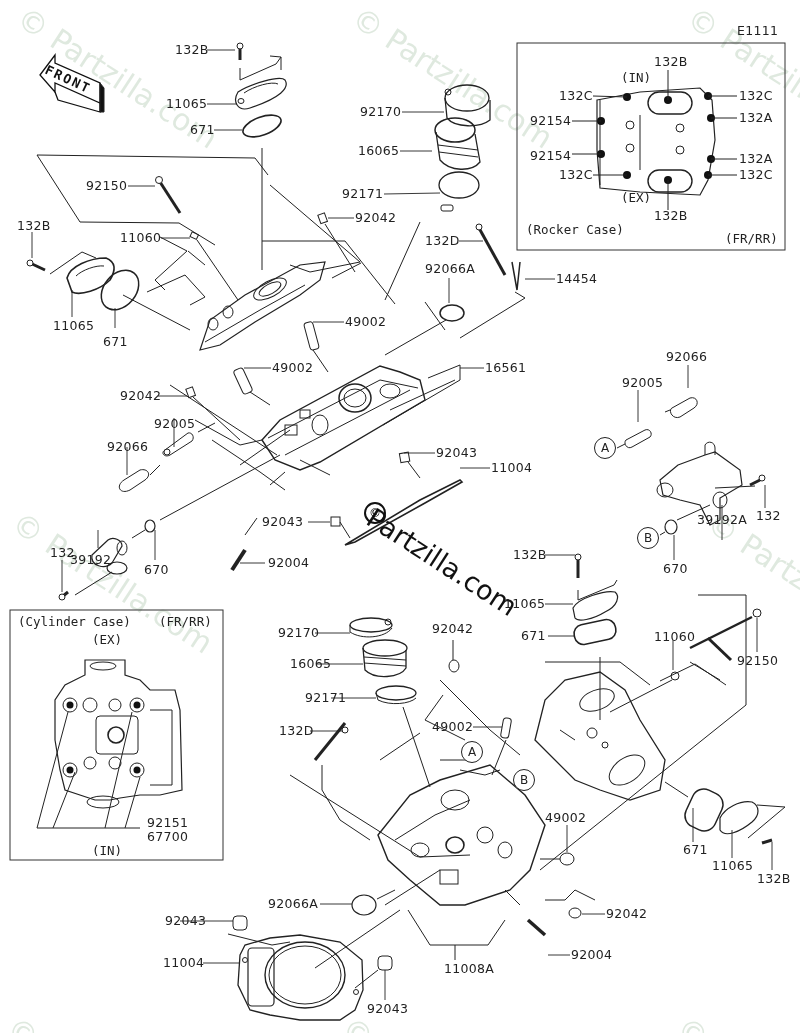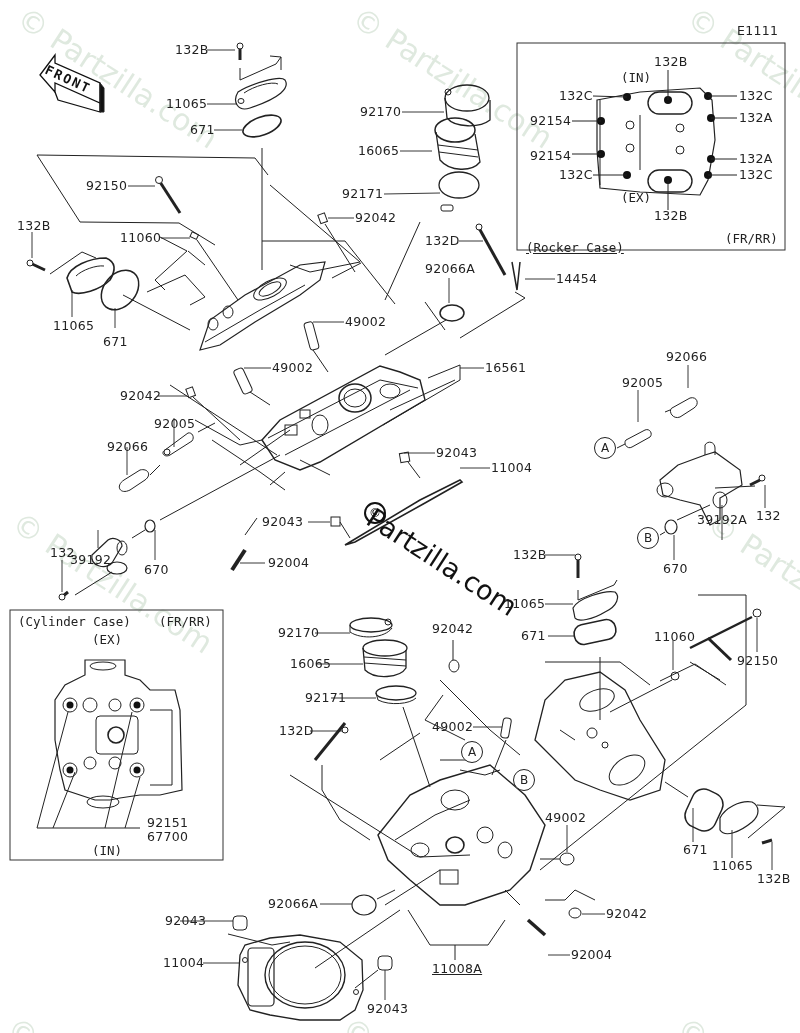--- a/index.html
+++ b/index.html
@@ -399,21 +399,21 @@
   <div class="lbl" style="left:559px;top:90px;">132C</div>
   <div class="lbl" style="left:739px;top:90px;">132C</div>
   <div class="lbl" style="left:530px;top:115px;">92154</div>
   <div class="lbl" style="left:739px;top:112px;">132A</div>
   <div class="lbl" style="left:530px;top:150px;">92154</div>
   <div class="lbl" style="left:739px;top:153px;">132A</div>
   <div class="lbl" style="left:559px;top:169px;">132C</div>
   <div class="lbl" style="left:739px;top:169px;">132C</div>
   <div class="boxlbl" style="left:621px;top:192px;">(EX)</div>
   <div class="lbl" style="left:654px;top:210px;">132B</div>
-  <div class="boxlbl" style="left:526px;top:242px;text-decoration:underline;">(Rocker Case)</div>
+  <div class="boxlbl" style="left:526px;top:224px;">(Rocker Case)</div>
   <div class="boxlbl" style="left:725px;top:233px;">(FR/RR)</div>
 
   <div class="boxlbl" style="left:18px;top:616px;">(Cylinder Case)</div>
   <div class="boxlbl" style="left:159px;top:616px;">(FR/RR)</div>
   <div class="boxlbl" style="left:92px;top:634px;">(EX)</div>
   <div class="lbl" style="left:147px;top:817px;">92151</div>
   <div class="lbl" style="left:147px;top:831px;">67700</div>
   <div class="boxlbl" style="left:92px;top:845px;">(IN)</div>
 
   <div class="circ" style="left:594px;top:437px;">A</div>
@@ -467,16 +467,16 @@
   <div class="lbl" style="left:279px;top:725px;">132D</div>
   <div class="lbl" style="left:545px;top:812px;">49002</div>
   <div class="lbl" style="left:683px;top:844px;">671</div>
   <div class="lbl" style="left:712px;top:860px;">11065</div>
   <div class="lbl" style="left:757px;top:873px;">132B</div>
   <div class="lbl" style="left:268px;top:898px;">92066A</div>
   <div class="lbl" style="left:165px;top:915px;">92043</div>
   <div class="lbl" style="left:606px;top:908px;">92042</div>
   <div class="lbl" style="left:163px;top:957px;">11004</div>
   <div class="lbl" style="left:571px;top:949px;">92004</div>
-  <div class="lbl" style="left:432px;top:963px;text-decoration:underline;">11008A</div>
+  <div class="lbl" style="left:444px;top:963px;">11008A</div>
   <div class="lbl" style="left:367px;top:1003px;">92043</div>
 
 </div>
 
 </body></html>

